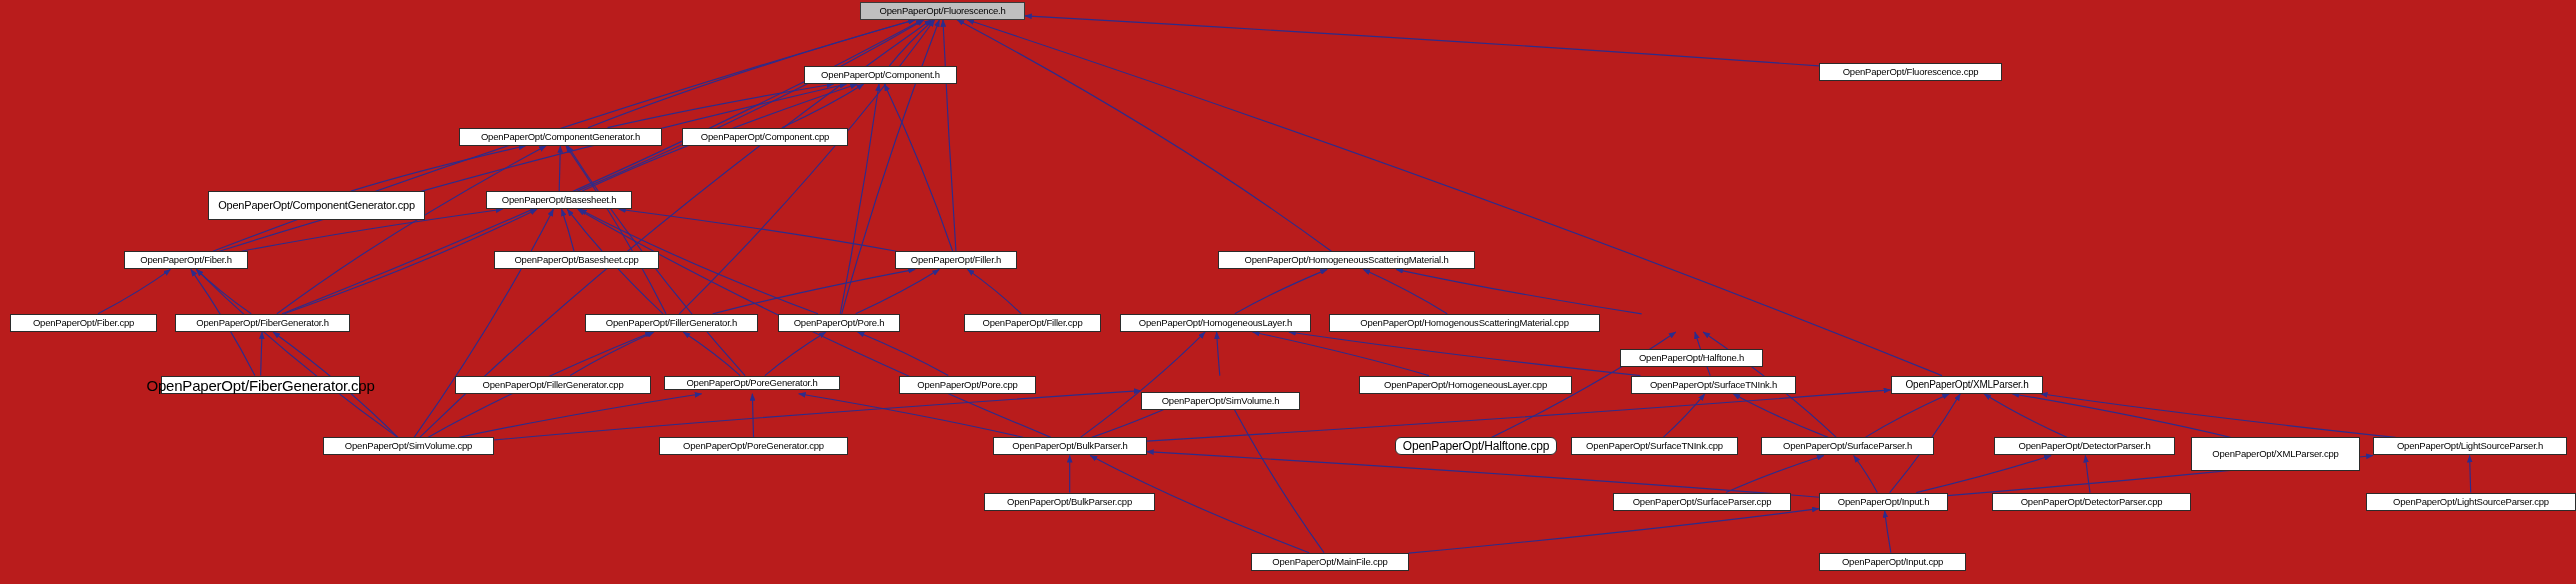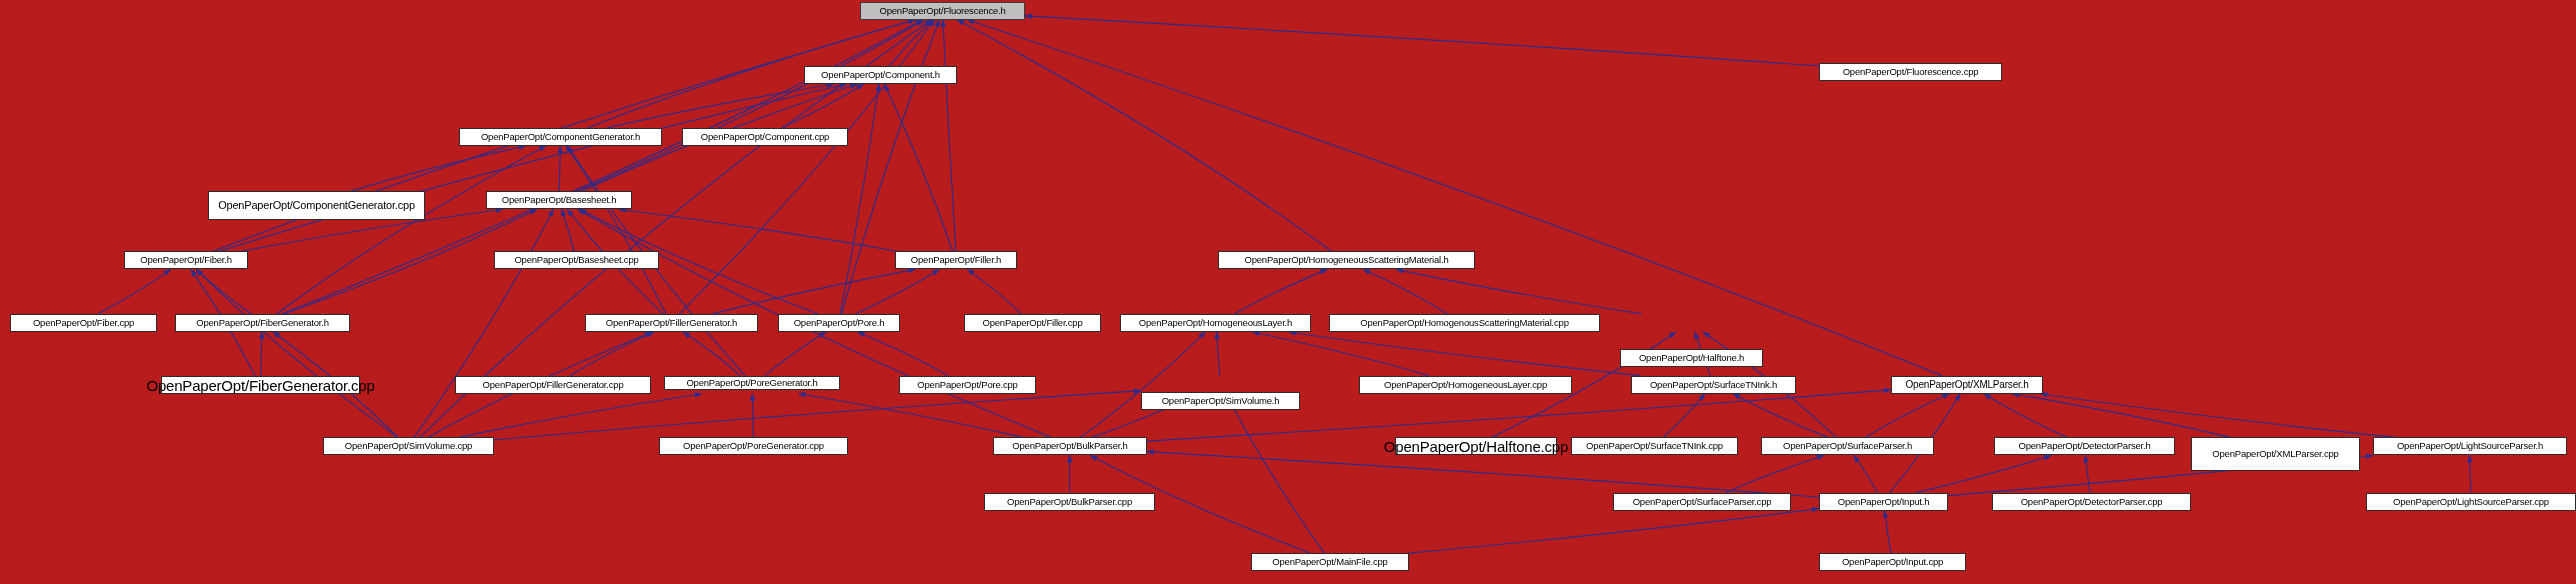--- a/index.html
+++ b/index.html
@@ -224,21 +224,21 @@
       </div>
       <div class="node" style="left: 323px; top: 437px; width: 171px; height: 18px; font-size: 9.5px;">
         <span class="label">OpenPaperOpt/SimVolume.cpp</span>
       </div>
       <div class="node" style="left: 659px; top: 437px; width: 189px; height: 18px; font-size: 9.5px;">
         <span class="label">OpenPaperOpt/PoreGenerator.cpp</span>
       </div>
       <div class="node" style="left: 993px; top: 437px; width: 154px; height: 18px; font-size: 9.5px;">
         <span class="label">OpenPaperOpt/BulkParser.h</span>
       </div>
-      <div class="node" style="left: 1395px; top: 437px; width: 162px; height: 18px; font-size: 15px;">
+      <div class="node" style="left: 1395px; top: 437px; width: 162px; height: 18px; font-size: 12px; border-radius: 6px;">
         <span class="label">OpenPaperOpt/Halftone.cpp</span>
       </div>
       <div class="node" style="left: 1571px; top: 437px; width: 167px; height: 18px; font-size: 9.5px;">
         <span class="label">OpenPaperOpt/SurfaceTNInk.cpp</span>
       </div>
       <div class="node" style="left: 1761px; top: 437px; width: 173px; height: 18px; font-size: 9.5px;">
         <span class="label">OpenPaperOpt/SurfaceParser.h</span>
       </div>
       <div class="node" style="left: 1994px; top: 437px; width: 181px; height: 18px; font-size: 9.5px;">
         <span class="label">OpenPaperOpt/DetectorParser.h</span>

